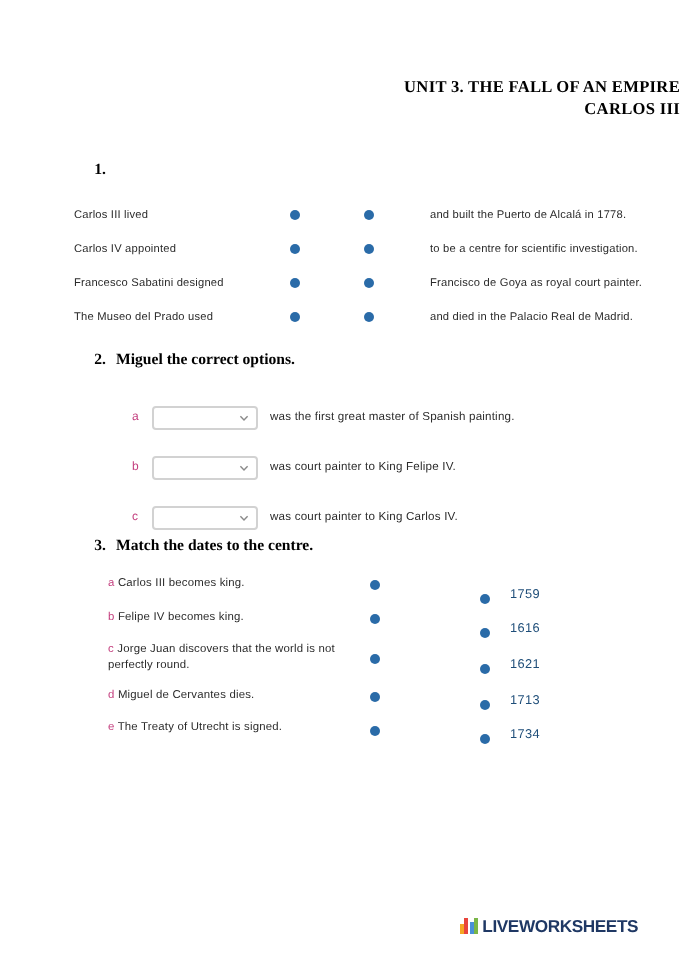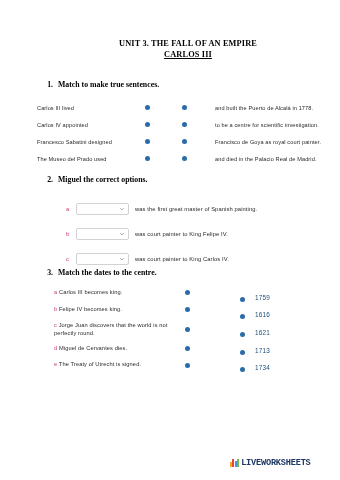--- a/index.html
+++ b/index.html
@@ -18,39 +18,38 @@
   .sheet {
     position: absolute;
     top: 0; left: 0;
     width: 340px;
     height: 480px;
     background: #ffffff;
   }
 
   
   .title-block {
-    text-align: center;
+    text-align: right;
     margin-top: 38px;
     padding-left: 36px;
   }
   .title-line1 {
     font-family: "Liberation Serif", serif;
     font-weight: bold;
     font-size: 8.3px;
     letter-spacing: 0.15px;
     color: #000000;
     line-height: 11px;
   }
   .title-line2 {
     font-family: "Liberation Serif", serif;
     font-weight: bold;
     font-size: 8.3px;
     letter-spacing: 0.15px;
     color: #000000;
-    text-decoration: underline;
     line-height: 11px;
   }
 
   
   .section-heading {
     font-family: "Liberation Serif", serif;
     font-weight: bold;
     font-size: 7.8px;
     color: #000000;
     display: flex;
@@ -191,40 +190,39 @@
     align-items: flex-end;
     gap: 0.8px;
     height: 8px;
   }
   .logo-bars i { width: 1.7px; display: block; }
   .b1 { height: 5px; background: #f5a623; }
   .b2 { height: 8px; background: #e8453c; }
   .b3 { height: 6px; background: #4a90d9; }
   .b4 { height: 8px; background: #7ab648; }
   .logo-text {
-    font-family: Liberation Mono, monospace;
+    font-family: Liberation Sans, sans-serif;
     font-weight: bold;
     font-size: 8.6px;
     color: #1f3864;
     letter-spacing: -0.2px;
   }
 </style>
 </head>
 <body>
 
 <div class="sheet">
 
   <div class="title-block">
     <div class="title-line1">UNIT 3. THE FALL OF AN EMPIRE</div>
     <div class="title-line2">CARLOS III</div>
   </div>
 
   <div class="section-heading" style="position:absolute; top:80px; left:44px;">
     <span class="sec-num">1.</span>
-    <span>Match to make true sentences.</span>
   </div>
 
   <div class="ex1">
 
     <div class="ex1-row">
       <div class="ex1-left">Carlos III lived</div>
       <div class="ex1-dotcol-a">
         <span class="dot"></span>
       </div>
       <div class="ex1-dotcol-b">

